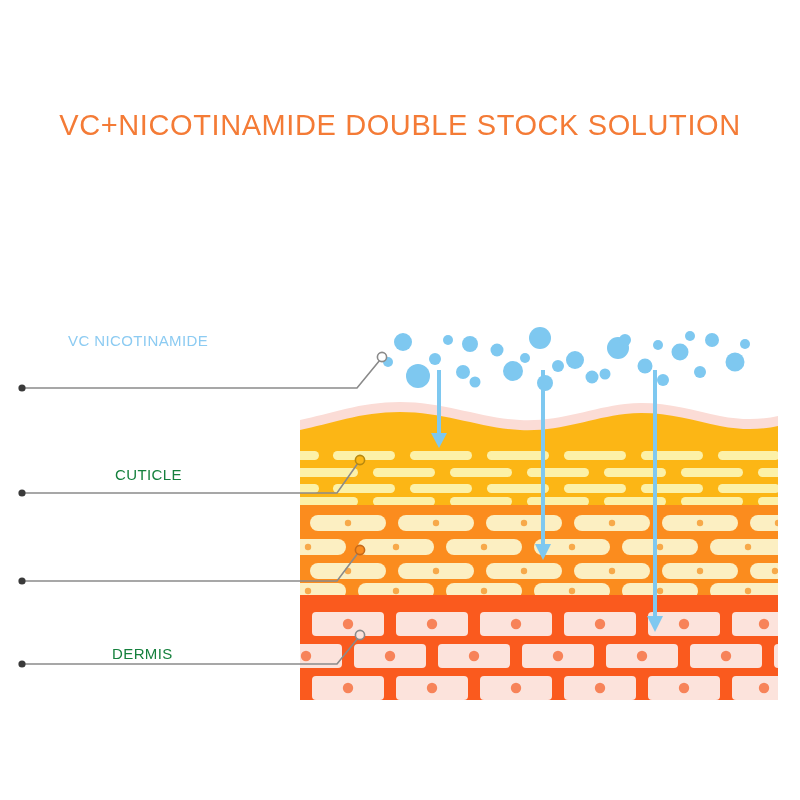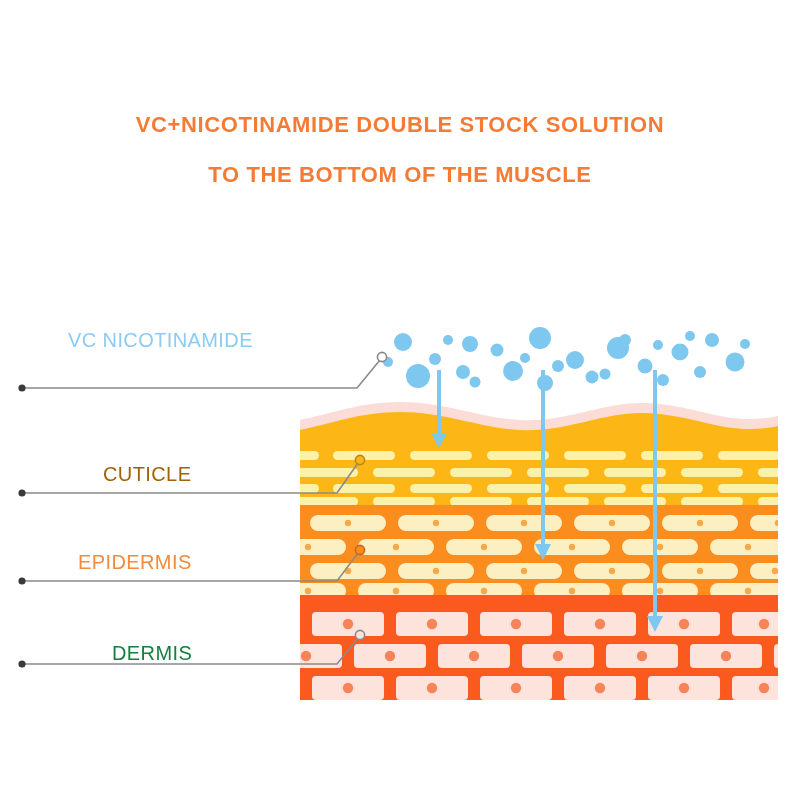--- a/index.html
+++ b/index.html
@@ -27,74 +27,73 @@
   #title-block {
     position: absolute;
     left: 0;
     top: 100px;
     width: 800px;
     text-align: center;
   }
   .title-line {
     color: #F47B36;
     font-family: "Liberation Sans", sans-serif;
-    font-weight: bold;
-    font-size: 22px;
+    font-weight: normal;
+    font-size: 29px;
     letter-spacing: 0.6px;
     line-height: 50px;
     white-space: nowrap;
   }
 
   
   #diagram {
     position: absolute;
     left: 0;
     top: 0;
     width: 800px;
     height: 800px;
   }
 
   
   .callout-label {
     position: absolute;
     font-family: "Liberation Sans", sans-serif;
-    font-size: 20px;
+    font-size: 15px;
     letter-spacing: 0.4px;
     white-space: nowrap;
     line-height: 27px;
   }
   #label-solution {
     left: 68px;
     top: 327px;
     color: #8CCBF2;
   }
   #label-cuticle {
-    left: 103px;
+    left: 115px;
     top: 461px;
-    color: #a16207;
+    color: #15803d;
   }
   #label-epidermis {
     left: 78px;
     top: 549px;
     color: #F5893C;
   }
   #label-dermis {
     left: 112px;
     top: 640px;
     color: #15803d;
   }
 </style>
 </head>
 <body>
 
 <div id="stage">
 
   <div id="title-block">
     <div class="title-line">VC+NICOTINAMIDE DOUBLE STOCK SOLUTION</div>
-    <div class="title-line">TO THE BOTTOM OF THE MUSCLE</div>
   </div>
 
   <svg id="diagram" viewBox="0 0 800 800">
     <defs>
 
       <clipPath id="clip-cuticle">
         <path d="M300,430
                  C 330,424 360,412 400,412
                  C 445,412 480,428 520,430
                  C 560,432 590,418 625,414
@@ -374,17 +373,16 @@
       </g>
     </g>
   </svg>
 
   <div class="callout-label" id="label-solution">
     <div>VC NICOTINAMIDE</div>
   </div>
 
   <div class="callout-label" id="label-cuticle">CUTICLE</div>
 
-  <div class="callout-label" id="label-epidermis">EPIDERMIS</div>
 
   <div class="callout-label" id="label-dermis">DERMIS</div>
 
 </div>
 
 </body></html>

